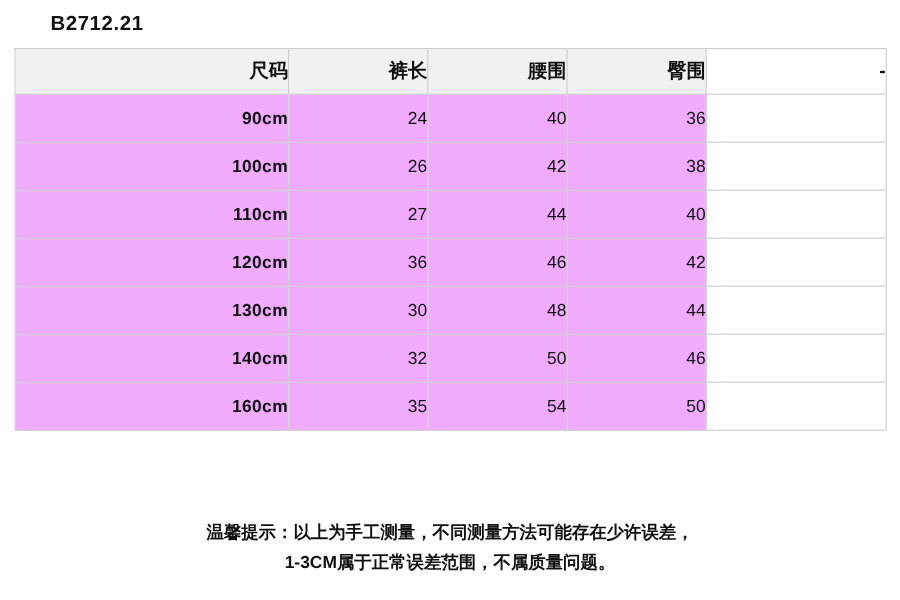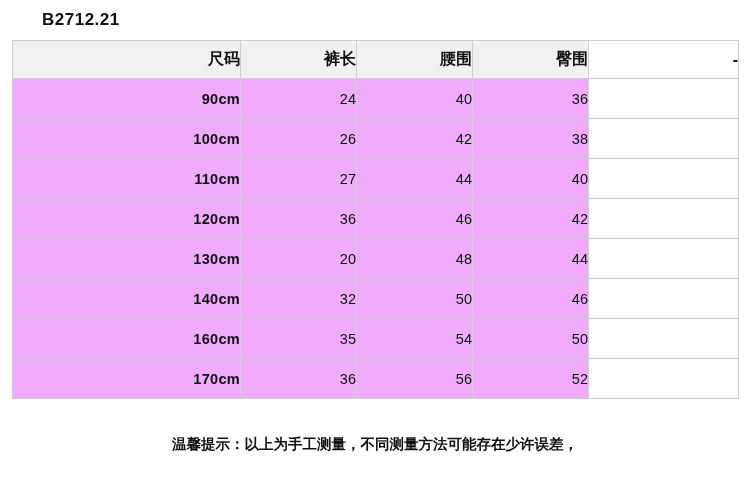--- a/index.html
+++ b/index.html
@@ -137,21 +137,21 @@
         <tr class="data-row">
           <td class="size-cell">120cm</td>
           <td>36</td>
           <td>46</td>
           <td>42</td>
           <td class="blank-cell"></td>
         </tr>
 
         <tr class="data-row">
           <td class="size-cell">130cm</td>
-          <td>20</td>
+          <td>30</td>
           <td>48</td>
           <td>44</td>
           <td class="blank-cell"></td>
         </tr>
 
         <tr class="data-row">
           <td class="size-cell">140cm</td>
           <td>32</td>
           <td>50</td>
           <td>46</td>
@@ -160,28 +160,22 @@
 
 
         <tr class="data-row">
           <td class="size-cell">160cm</td>
           <td>35</td>
           <td>54</td>
           <td>50</td>
           <td class="blank-cell"></td>
         </tr>
 
-        <tr class="data-row">
-          <td class="size-cell">170cm</td>
-          <td>36</td>
-          <td>56</td>
-          <td>52</td>
-          <td class="blank-cell"></td>
-        </tr>
       </tbody>
     </table>
   </div>
 
   <div class="note">
     <div>温馨提示：以上为手工测量，不同测量方法可能存在少许误差，</div>
+    <div>1-3CM属于正常误差范围，不属质量问题。</div>
   </div>
 
 </div>
 
 </body></html>

